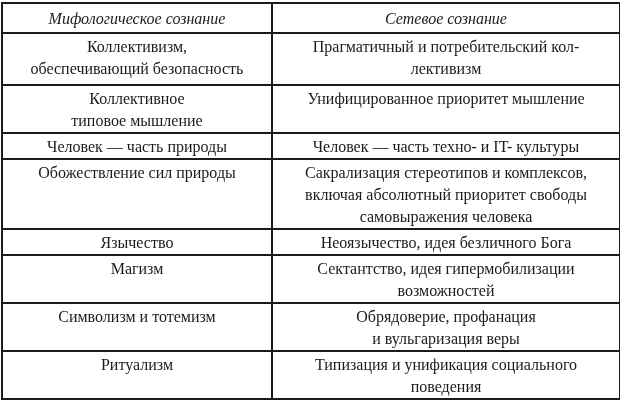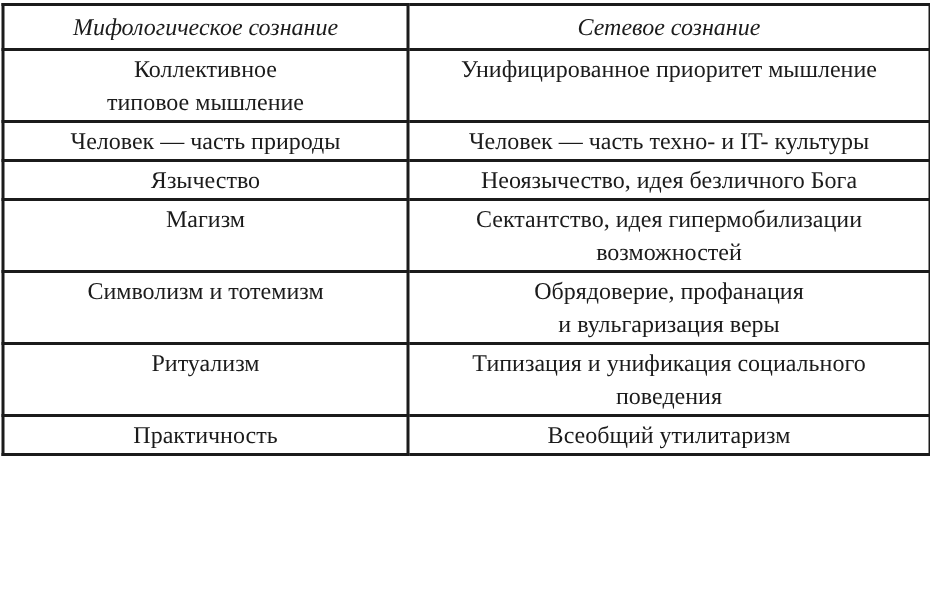--- a/index.html
+++ b/index.html
@@ -61,28 +61,40 @@
       <col class="c-left">
       <col class="c-right">
     </colgroup>
     <thead>
       <tr class="r-head">
         <th>Мифологическое сознание</th>
         <th>Сетевое сознание</th>
       </tr>
     </thead>
     <tbody>
+      <tr class="r-1">
+        <td>Коллективизм,
+обеспечивающий безопасность</td>
+        <td>Прагматичный и потребительский кол-
+лективизм</td>
+      </tr>
       <tr class="r-2">
         <td>Коллективное
 типовое мышление</td>
         <td>Унифицированное приоритет мышление</td>
       </tr>
       <tr class="r-3">
         <td>Человек — часть природы</td>
         <td>Человек — часть техно- и IT- культуры</td>
+      </tr>
+      <tr class="r-4">
+        <td>Обожествление сил природы</td>
+        <td>Сакрализация стереотипов и комплексов,
+включая абсолютный приоритет свободы
+самовыражения человека</td>
       </tr>
       <tr class="r-5">
         <td>Язычество</td>
         <td>Неоязычество, идея безличного Бога</td>
       </tr>
       <tr class="r-6">
         <td>Магизм</td>
         <td>Сектантство, идея гипермобилизации
 возможностей</td>
       </tr>

